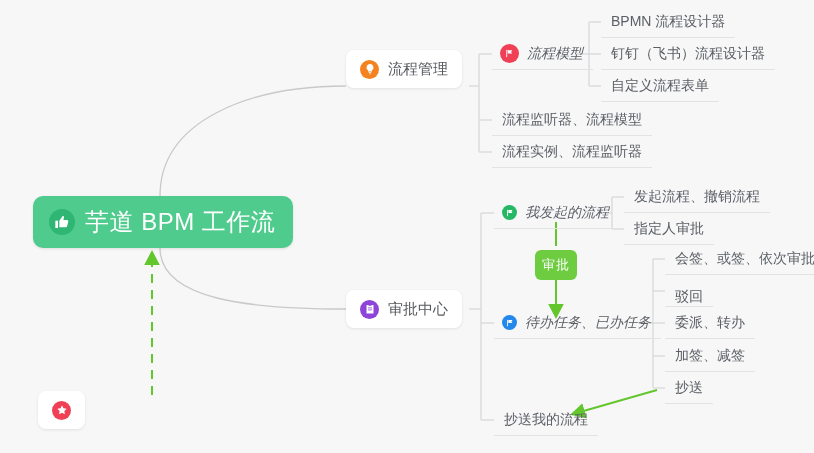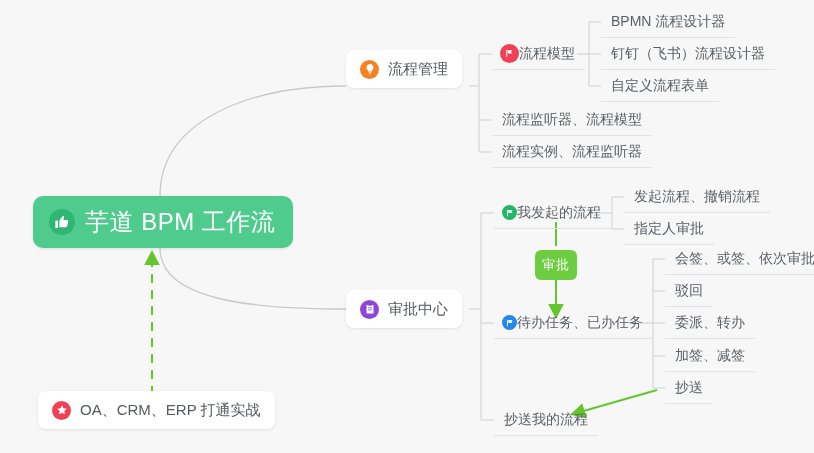--- a/index.html
+++ b/index.html
@@ -37,21 +37,21 @@
   
   .leaf{
     box-sizing:border-box;
     padding:0 10px 0 10px;height:32px;
     border-bottom:1px solid #e2e3e5;
     color:#5c6066;font-size:14px;
     background:transparent;
   }
   .leaf .lbl{font-size:14px;color:#5c6066;}
   .leaf.icon-leaf{padding-left:8px;}
-  .leaf .lbl.withicon{}
+  .leaf .lbl.withicon{margin-left:8px;font-style:italic;}
 
   
   .ic{
     flex:0 0 auto;display:inline-flex;align-items:center;justify-content:center;
     border-radius:50%;
   }
   .ic svg{display:block;}
   .ic-root{width:26px;height:26px;background:#2fb673;}
   .ic-orange{width:19px;height:19px;background:#f58220;}
   .ic-purple{width:19px;height:19px;background:#8e44d8;}
@@ -212,21 +212,21 @@
         <rect x="5" y="4" width="2" height="16" rx="1"></rect>
         <path d="M8 5h10l-2.6 3.7L18 12H8z"></path>
       </svg>
     </span>
     <span class="lbl withicon">待办任务、已办任务</span>
   </div>
 
   <div class="node leaf" style="left:665px;top:243px;">
     <span class="lbl">会签、或签、依次审批</span>
   </div>
-  <div class="node leaf" style="left:665px;top:275px;">
+  <div class="node leaf" style="left:665px;top:275px;align-items:flex-end;">
     <span class="lbl">驳回</span>
   </div>
   <div class="node leaf" style="left:665px;top:307px;justify-content:flex-end;">
     <span class="lbl">委派、转办</span>
   </div>
   <div class="node leaf" style="left:665px;top:340px;">
     <span class="lbl">加签、减签</span>
   </div>
   <div class="node leaf" style="left:665px;top:372px;">
     <span class="lbl">抄送</span>
@@ -239,16 +239,15 @@
   <div class="badge">
     <span>审批</span>
   </div>
 
   <div class="node card" style="left:38px;top:391px;">
     <span class="ic ic-redstar">
       <svg width="12" height="12" viewBox="0 0 24 24" fill="#ffffff">
         <path d="M12 2.6l2.9 5.9 6.5.95-4.7 4.6 1.1 6.5-5.8-3.05-5.8 3.05 1.1-6.5-4.7-4.6 6.5-.95z"></path>
       </svg>
     </span>
-    <span class="lbl">OA、CRM、ERP 打通实战</span>
   </div>
 
 </div>
 
 </body></html>

